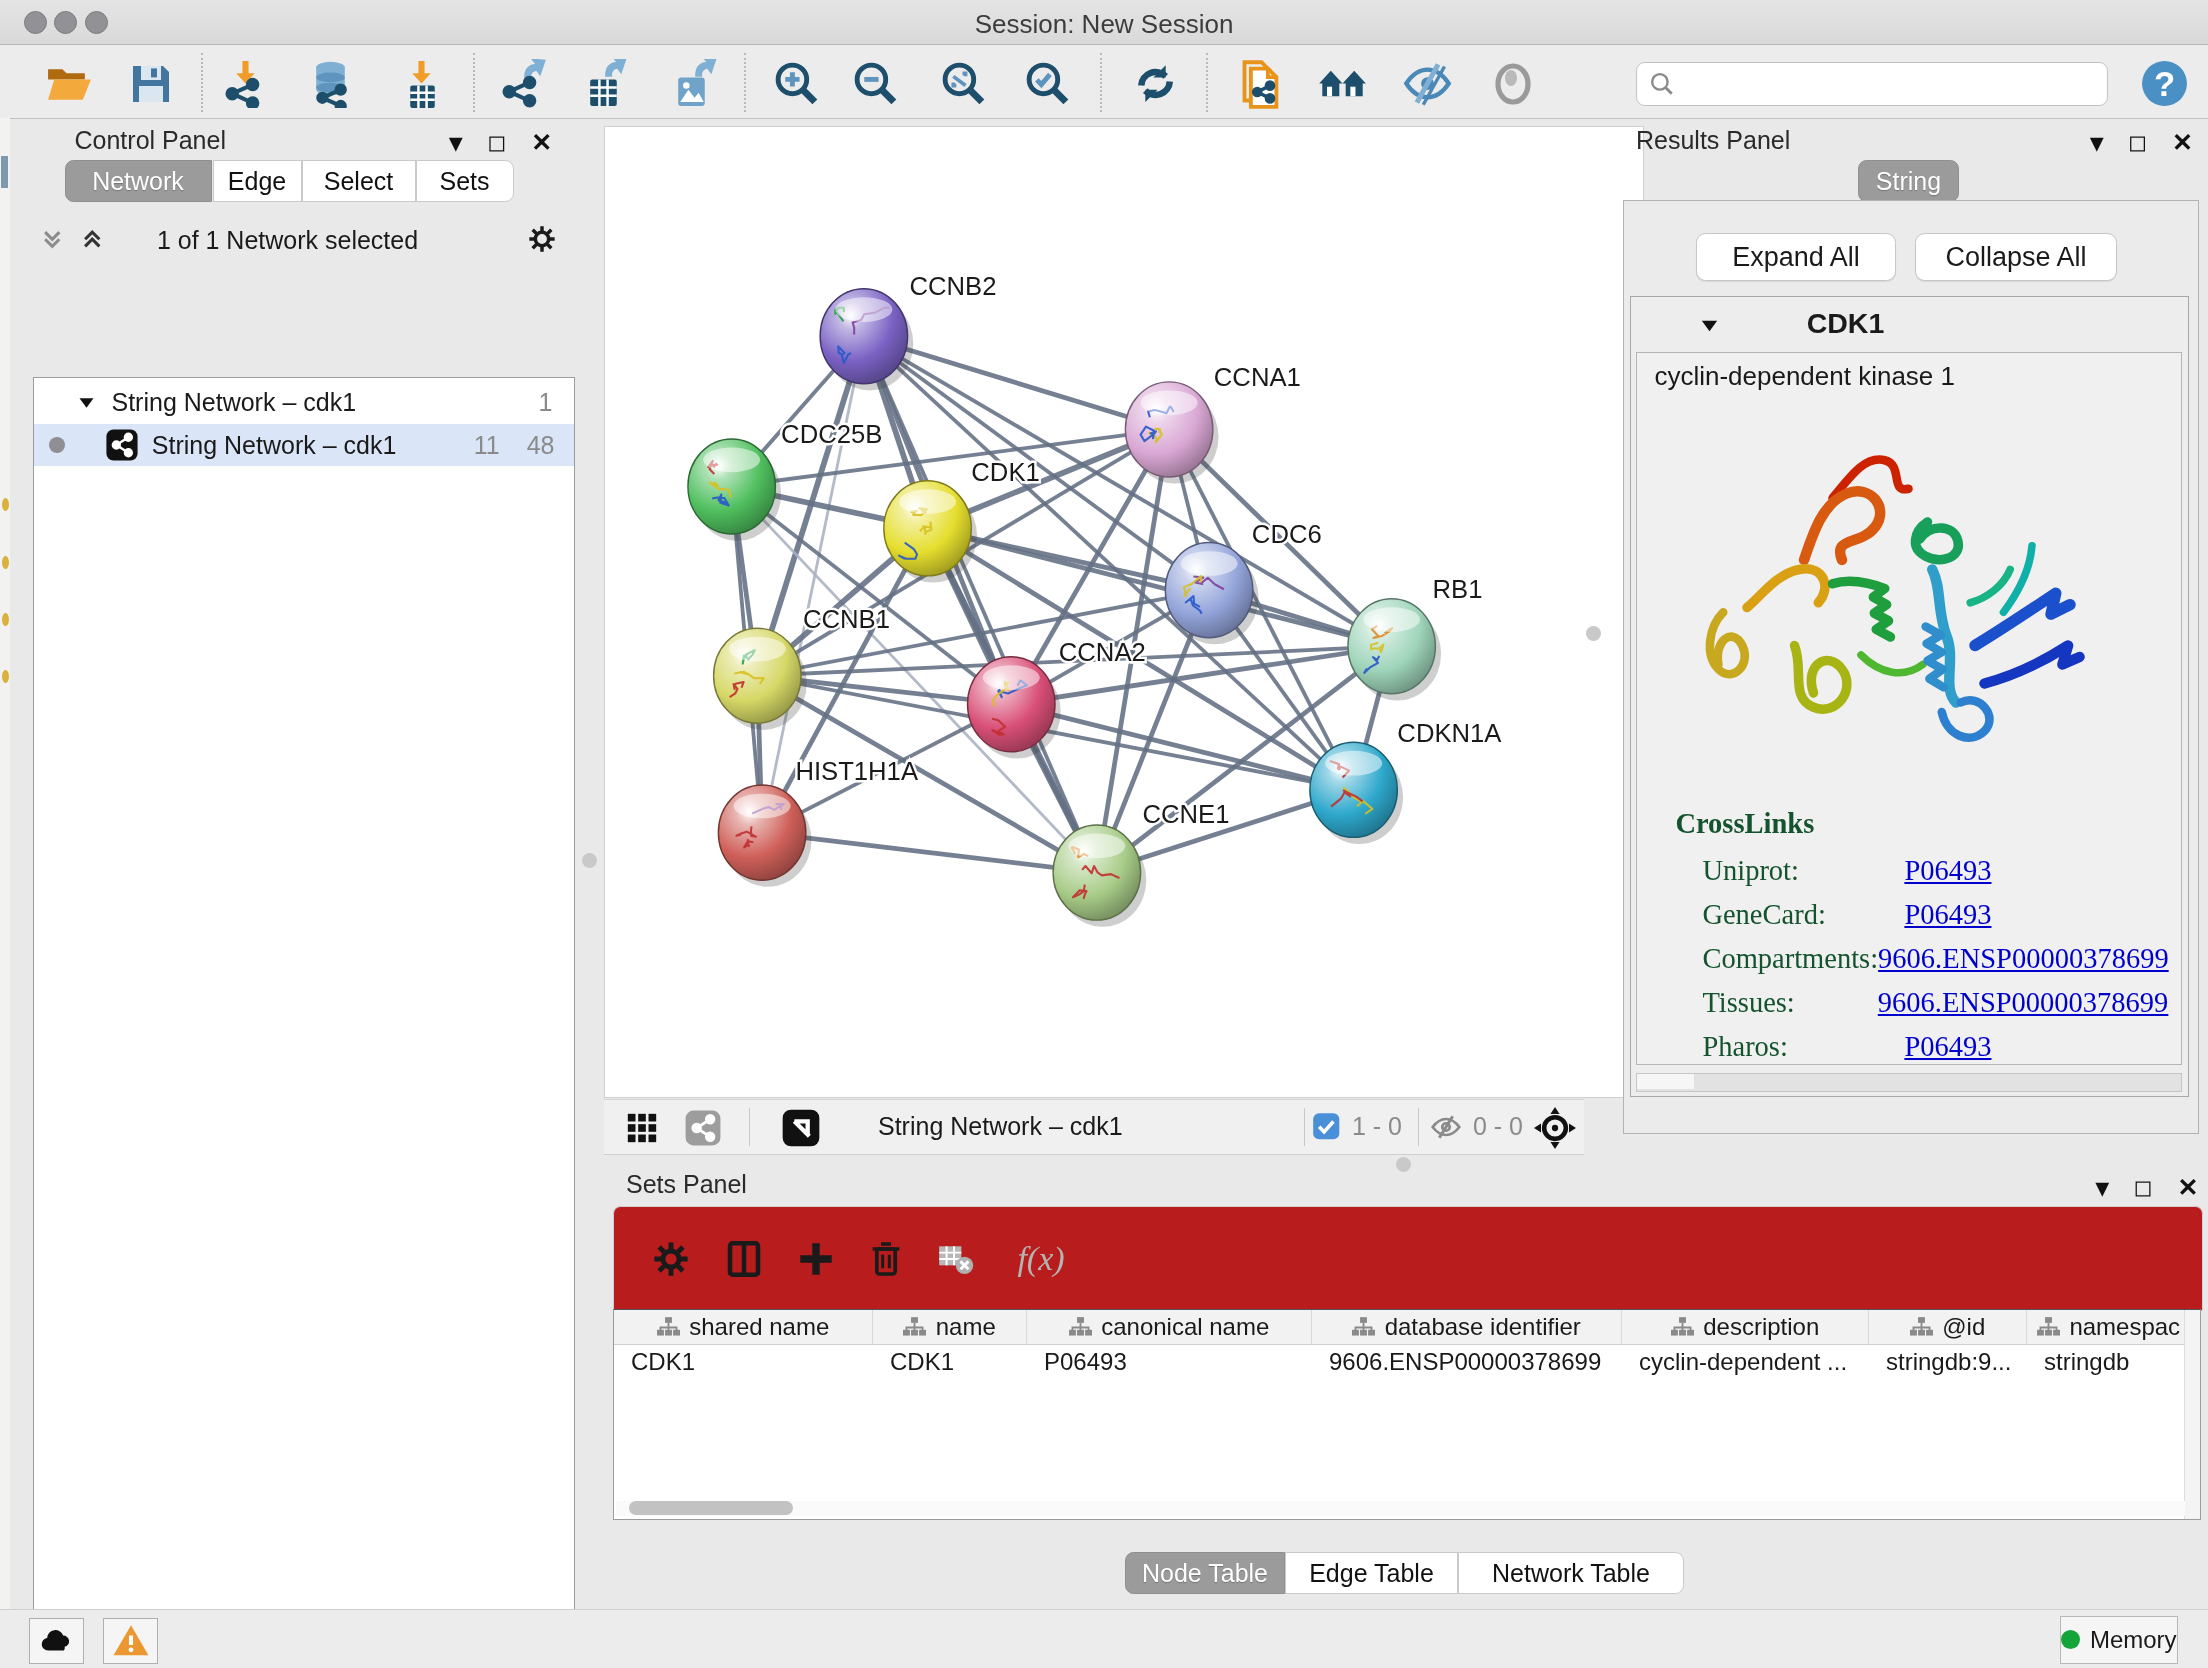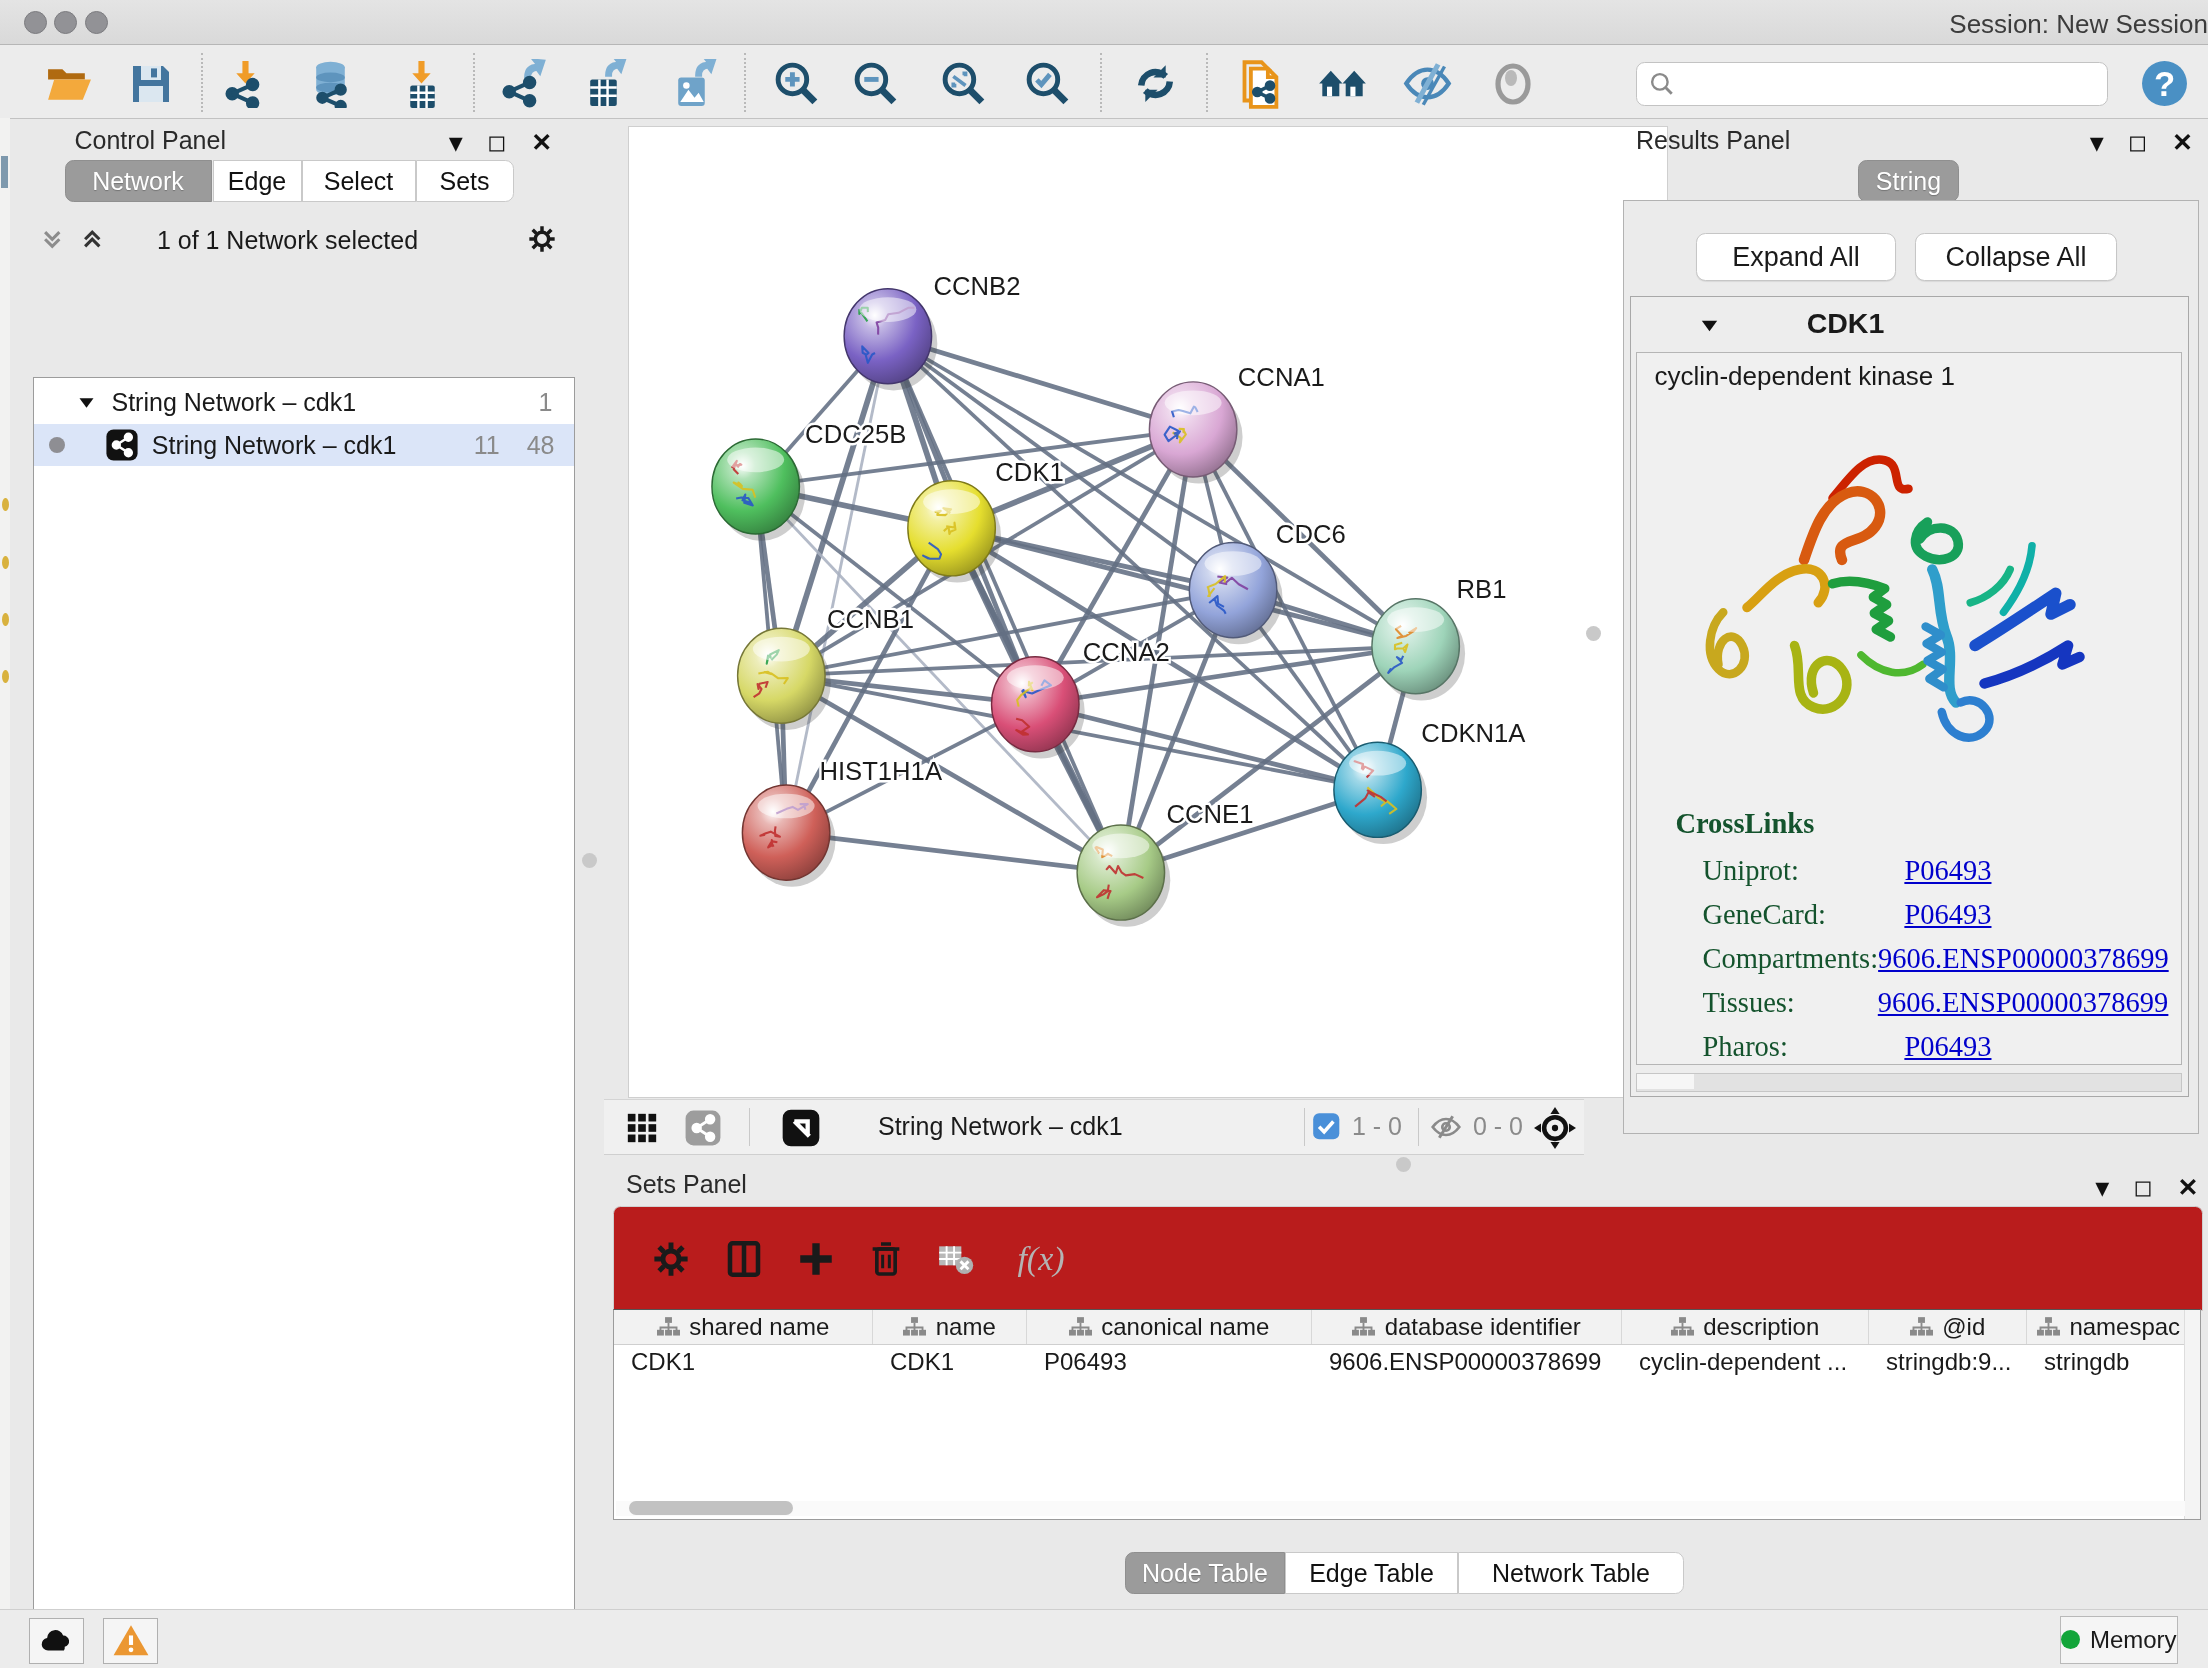--- a/index.html
+++ b/index.html
@@ -1,37 +1,37 @@
 <!DOCTYPE html>
 <html style="font-size:15px"><head>
 <meta charset="utf-8">
 <style>
   html,body{margin:0;padding:0;background:#d8d8d8;}
   #app{position:relative;width:2208px;height:1668px;background:#e9e9e9;font-family:"Liberation Sans",sans-serif;color:#1a1a1a;overflow:hidden;}
   .abs{position:absolute;}
   
   #titlebar{left:0;top:0;width:2208px;height:44px;background:linear-gradient(#e4e4e4,#d9d9d9);border-bottom:1px solid #b6b6b6;}
   .light{position:absolute;top:11.4px;width:21px;height:21px;border-radius:50%;background:#929296;border:1px solid #7c7c80;}
-  #win-title{position:absolute;left:0;right:0;top:8.6px;text-align:right;font-size:26px;color:#3c3c3c;}
+  #win-title{position:absolute;left:0;right:0;top:8.6px;text-align:center;font-size:26px;color:#3c3c3c;}
   
   #toolbar{left:0;top:45px;width:2208px;height:73px;background:#ececec;border-bottom:1px solid #c2c2c2;}
   .tbtn{position:absolute;top:12.4px;width:53px;height:53px;display:flex;align-items:center;justify-content:center;}
   .tsep{position:absolute;top:7.6px;height:59px;border-left:2.9px dotted #b9b9b9;}
   #searchbox{position:absolute;left:1636px;top:17px;width:470px;height:42px;background:#fff;border:1px solid #c3c3c3;border-radius:8.6px;display:flex;align-items:center;}
   #searchbox input{border:none;outline:none;flex:1;font-size:23px;background:transparent;margin-left:7.6px;font-family:inherit;}
   
   .panel-title{font-size:25px;color:#2a2a2a;}
   .tab{height:42px;display:flex;align-items:center;justify-content:center;font-size:25px;background:#fff;border:1px solid #c9c9c9;color:#111;box-sizing:border-box;}
   .tab.active{background:#9b9b9b;color:#fff;border-color:#8f8f8f;text-shadow:0 1px 1px rgba(0,0,0,.25);}
   
   #net-list{left:23px;top:259px;width:540px;height:1318px;background:#fff;border:1.9px solid #9c9c9c;}
   .listrow{position:absolute;left:0;width:100%;height:42px;display:flex;align-items:center;font-size:25px;}
   .rownum{color:#8a8a8a;}
   
-  #canvas{left:604px;top:126px;width:1040px;height:972px;background:#fff;border:1px solid #cfcfcf;box-sizing:border-box;margin-left:24px;}
+  #canvas{left:604px;top:126px;width:1040px;height:972px;background:#fff;border:1px solid #cfcfcf;box-sizing:border-box;}
   #net-bottombar{left:604px;top:1099px;width:980px;height:54px;background:#f0f0f0;border-top:1px solid #d4d4d4;border-bottom:1px solid #cfcfcf;}
   .nbsep{position:absolute;top:7.6px;height:38px;border-left:1px solid #c9c9c9;}
   .graytxt{color:#8a8a8a;font-size:25px;}
   .splitter-dot{position:absolute;width:15px;height:15px;border-radius:50%;background:#c9c9c9;}
   
   #results-outer{left:1623px;top:200px;width:574px;height:932px;background:#ebebeb;border:1.9px solid #b2b2b2;}
   .wbtn{position:absolute;height:46px;background:#fff;border:1px solid #c6c6c6;border-radius:9.5px;display:flex;align-items:center;justify-content:center;font-size:27px;box-shadow:0 1px 1px rgba(0,0,0,.08);}
   #cdk-box{position:absolute;left:5.7px;top:95px;width:557px;height:799px;border:1px solid #a8a8a8;background:#ededed;}
   #cdk-content{position:absolute;left:5.7px;top:55px;width:544px;height:711px;border:1px solid #b5b5b5;background:#f0f0f0;}
   .xl-label{font-family:"Liberation Serif",serif;font-size:28.5px;color:#14532d;}

